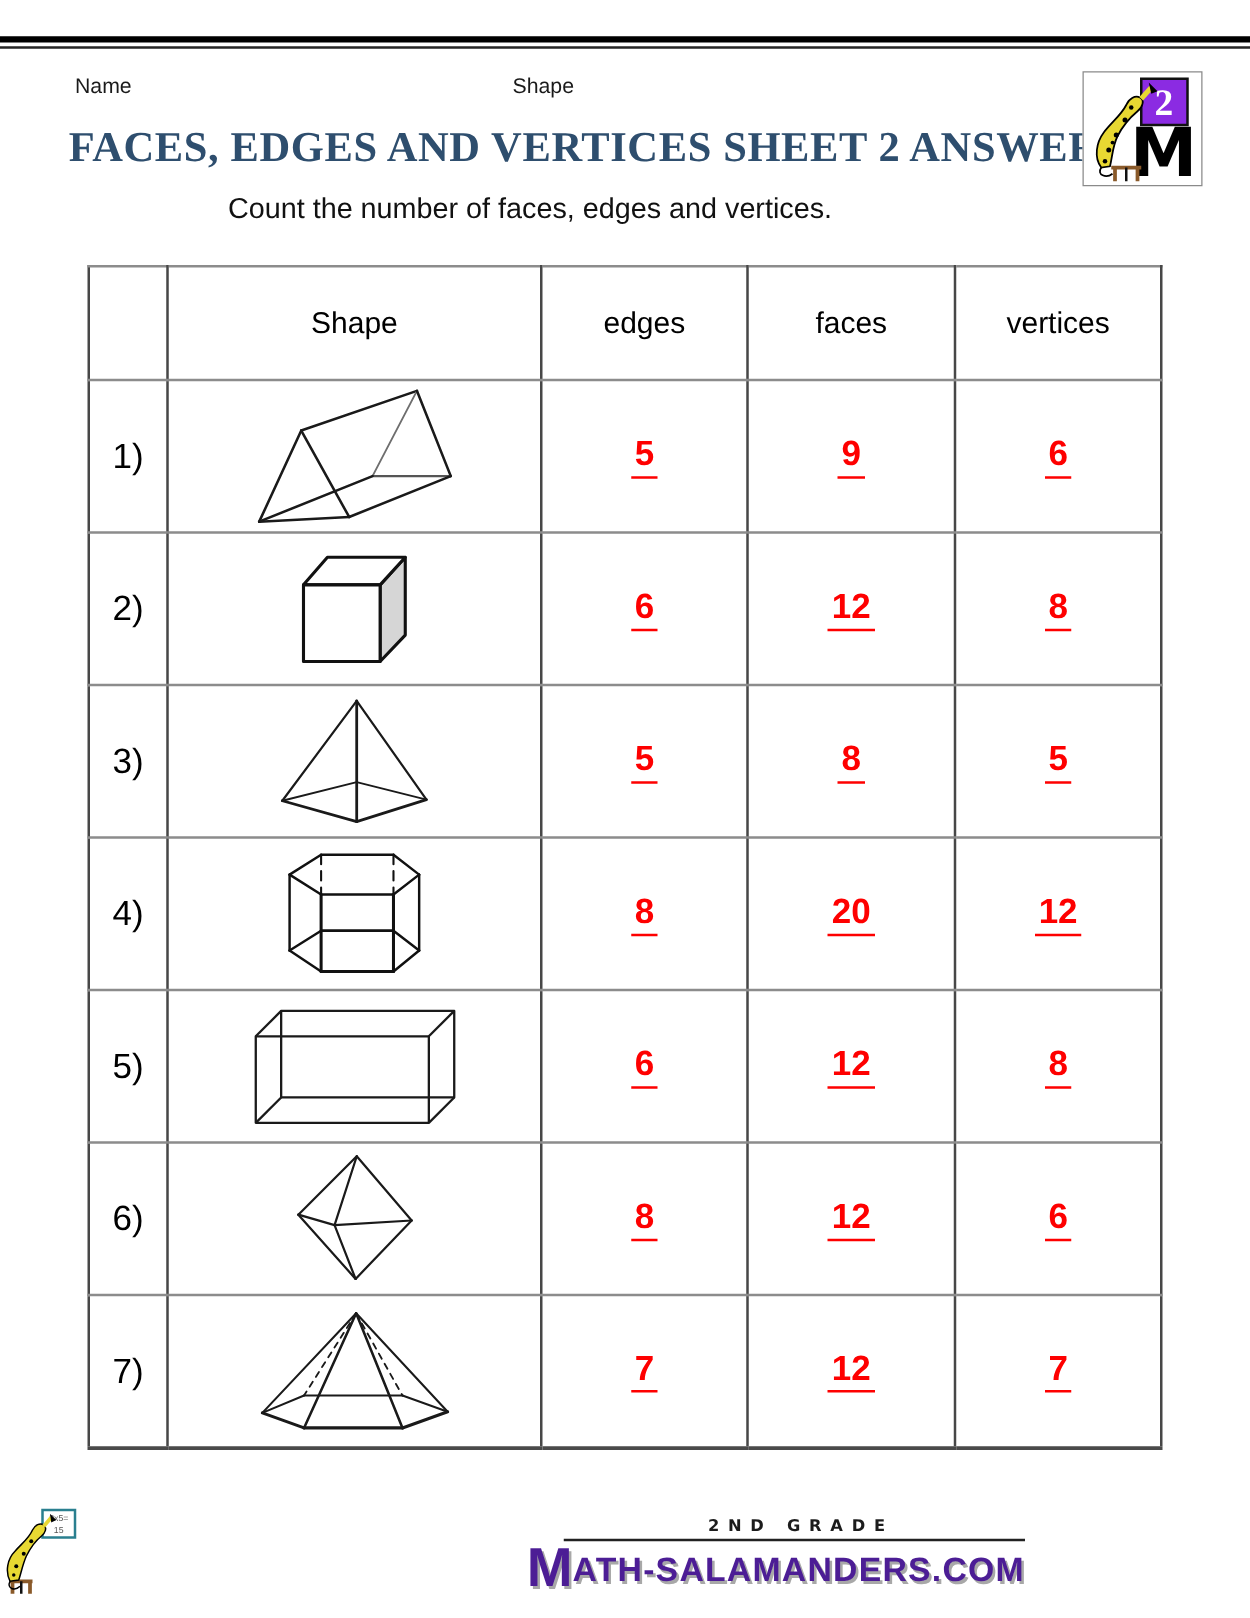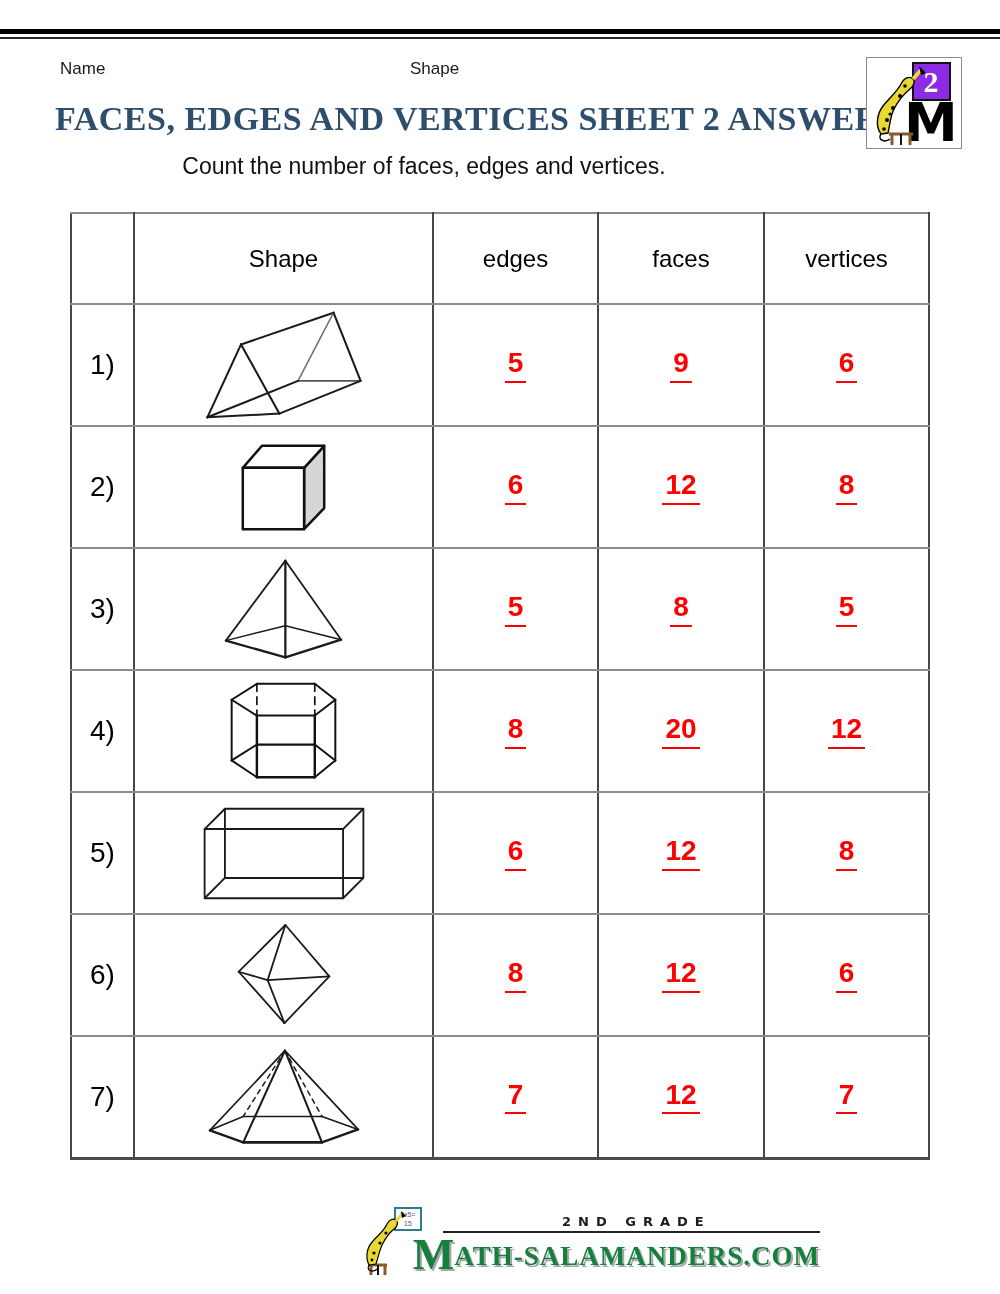--- a/index.html
+++ b/index.html
@@ -48,31 +48,31 @@
   td.num-cell { font-size:28px; color:#000; }
   td.ans-cell span {
     display:inline-block; color:#fe0000; font-size:28px; font-weight:600;
     border-bottom:2px solid #fe0000; padding:0 3px 1px 3px; line-height:1.15;
   }
   td.shape-cell svg { display:block; margin:0 auto; }
 
   
   .footer {
     position:absolute; left:0; top:1205px; width:820px;
-    display:flex; justify-content:flex-end; align-items:flex-end;
+    display:flex; justify-content:space-between; align-items:flex-end;
   }
   .f-left { width:66px; height:72px; margin-right:-14px; position:relative; z-index:2; }
   .f-right { text-align:center; }
   .f-grade {
     font-size:13px; font-weight:bold; letter-spacing:7px; color:#1c1c1c;
     font-family:"DejaVu Sans", sans-serif; margin-left:40px;
   }
   .f-rule { height:2px; background:#222; margin:2px 0 0 30px; }
   .f-site {
-    font-family:Liberation Serif, serif; font-weight:bold; color:#15803d;
+    font-family:Liberation Sans, sans-serif; font-weight:bold; color:#4c1d95;
     text-shadow:2px 2px 0 #a8a8a8; white-space:nowrap; line-height:1;
   }
   .f-m   { font-size:44px; letter-spacing:0; vertical-align:-4px; }
   .f-txt { font-size:27px; letter-spacing:1px; }
 </style>
 </head>
 <body>
 
 <div class="top-rule"></div>
 <span class="name-label">Name</span>

